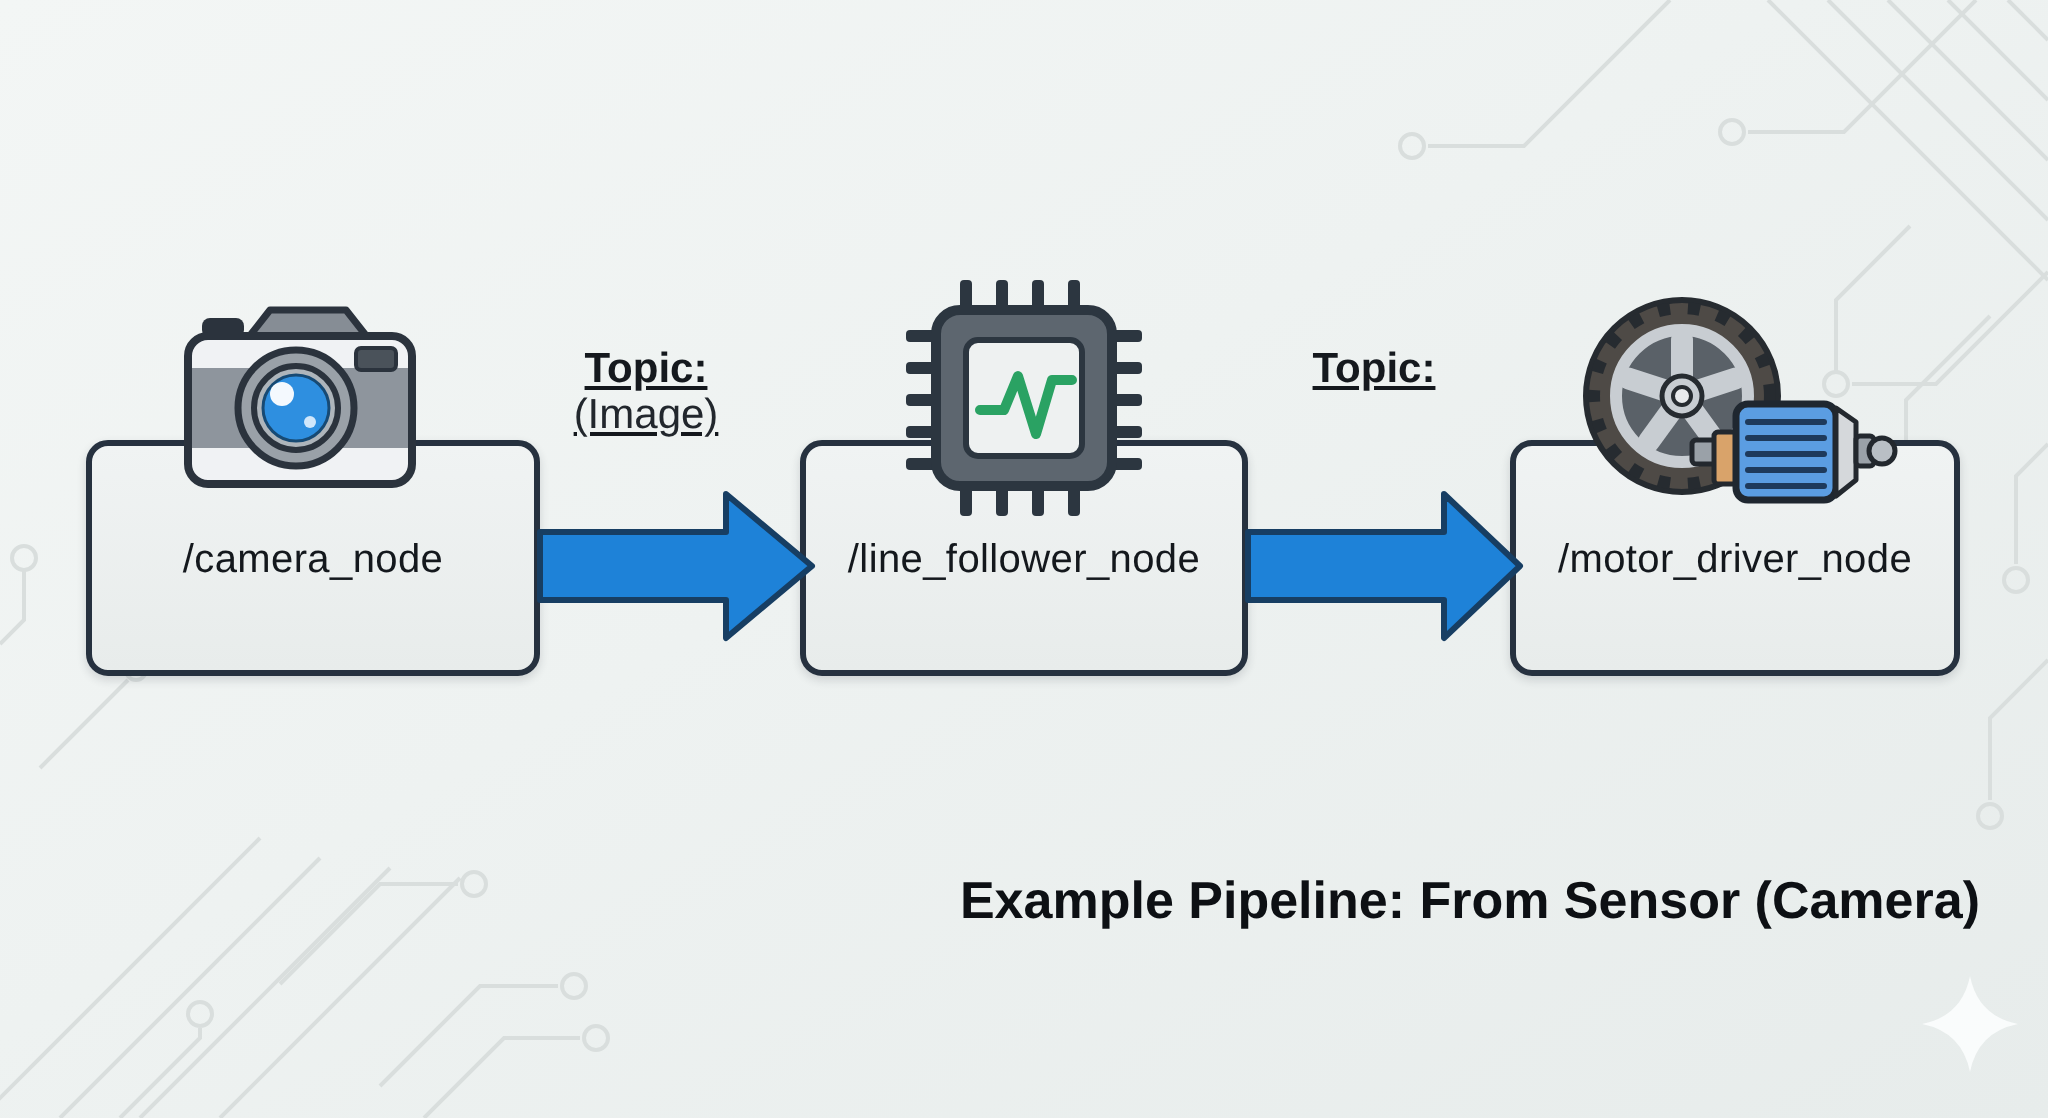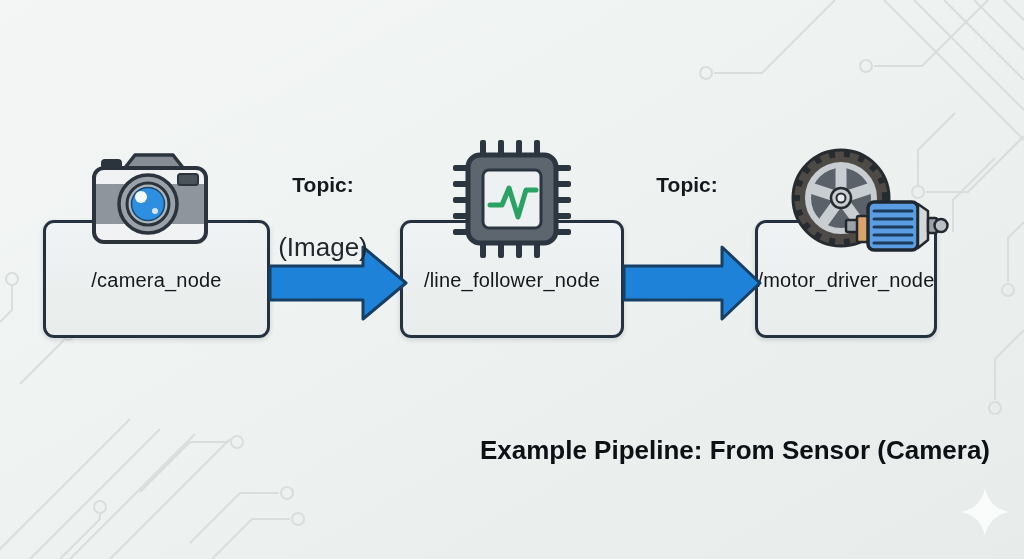--- a/index.html
+++ b/index.html
@@ -13,33 +13,33 @@
 
   .node{
     position:absolute;top:220px;height:118px;box-sizing:border-box;
     border:3px solid #26313f;border-radius:11px;
     background:linear-gradient(180deg,#f0f3f3 0%,#e8eceb 100%);
     box-shadow:0 2px 5px rgba(35,45,58,.16);
     display:flex;align-items:center;justify-content:center;
   }
   .node-1{left:43px;width:227px;}
   .node-2{left:400px;width:224px;}
-  .node-3{left:755px;width:182px;}
+  .node-3{left:755px;width:225px;}
   .node-label{font-weight:normal;font-size:20px;letter-spacing:.2px;padding-top:3px;color:#14181d;}
 
   .icon{position:absolute;}
   .icon-camera{left:90px;top:148px;}
   .icon-chip{left:452px;top:139px;}
   .icon-wheel{left:788px;top:148px;}
 
-  .topic{position:absolute;top:173px;width:200px;text-align:center;line-height:23px;}
+  .topic{position:absolute;top:173px;width:200px;text-align:center;line-height:23px;text-decoration:underline;}
   .topic-1{left:223px;}
   .topic-2{left:587px;}
   .t-head,.t-name{display:block;font-weight:bold;font-size:21px;color:#15191e;}
-  .t-type{display:block;font-weight:400;font-size:26px;color:#22272d;margin-top:40px;}
+  .t-type{display:block;font-weight:400;font-size:21px;color:#22272d;}
 
   .caption{
     position:absolute;top:435px;left:0;width:990px;text-align:right;
     font-weight:bold;font-size:26px;line-height:31px;color:#0d1014;
   }
 </style>
 </head>
 <body>
 
 <div class="stage">

